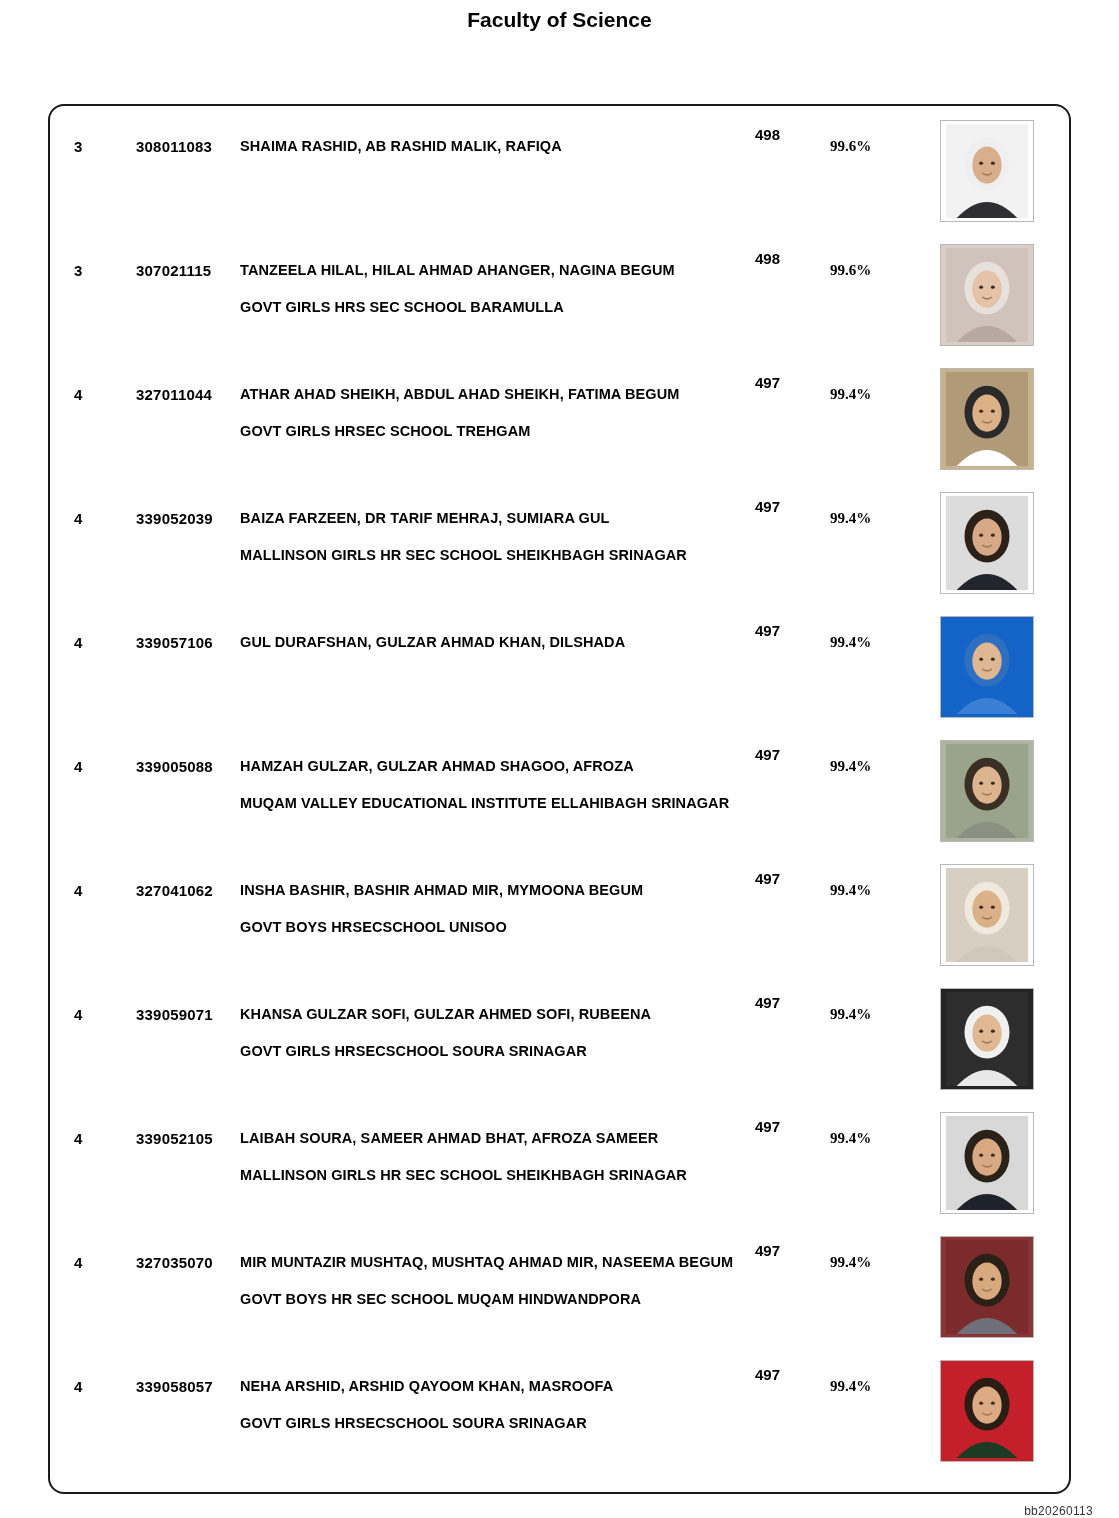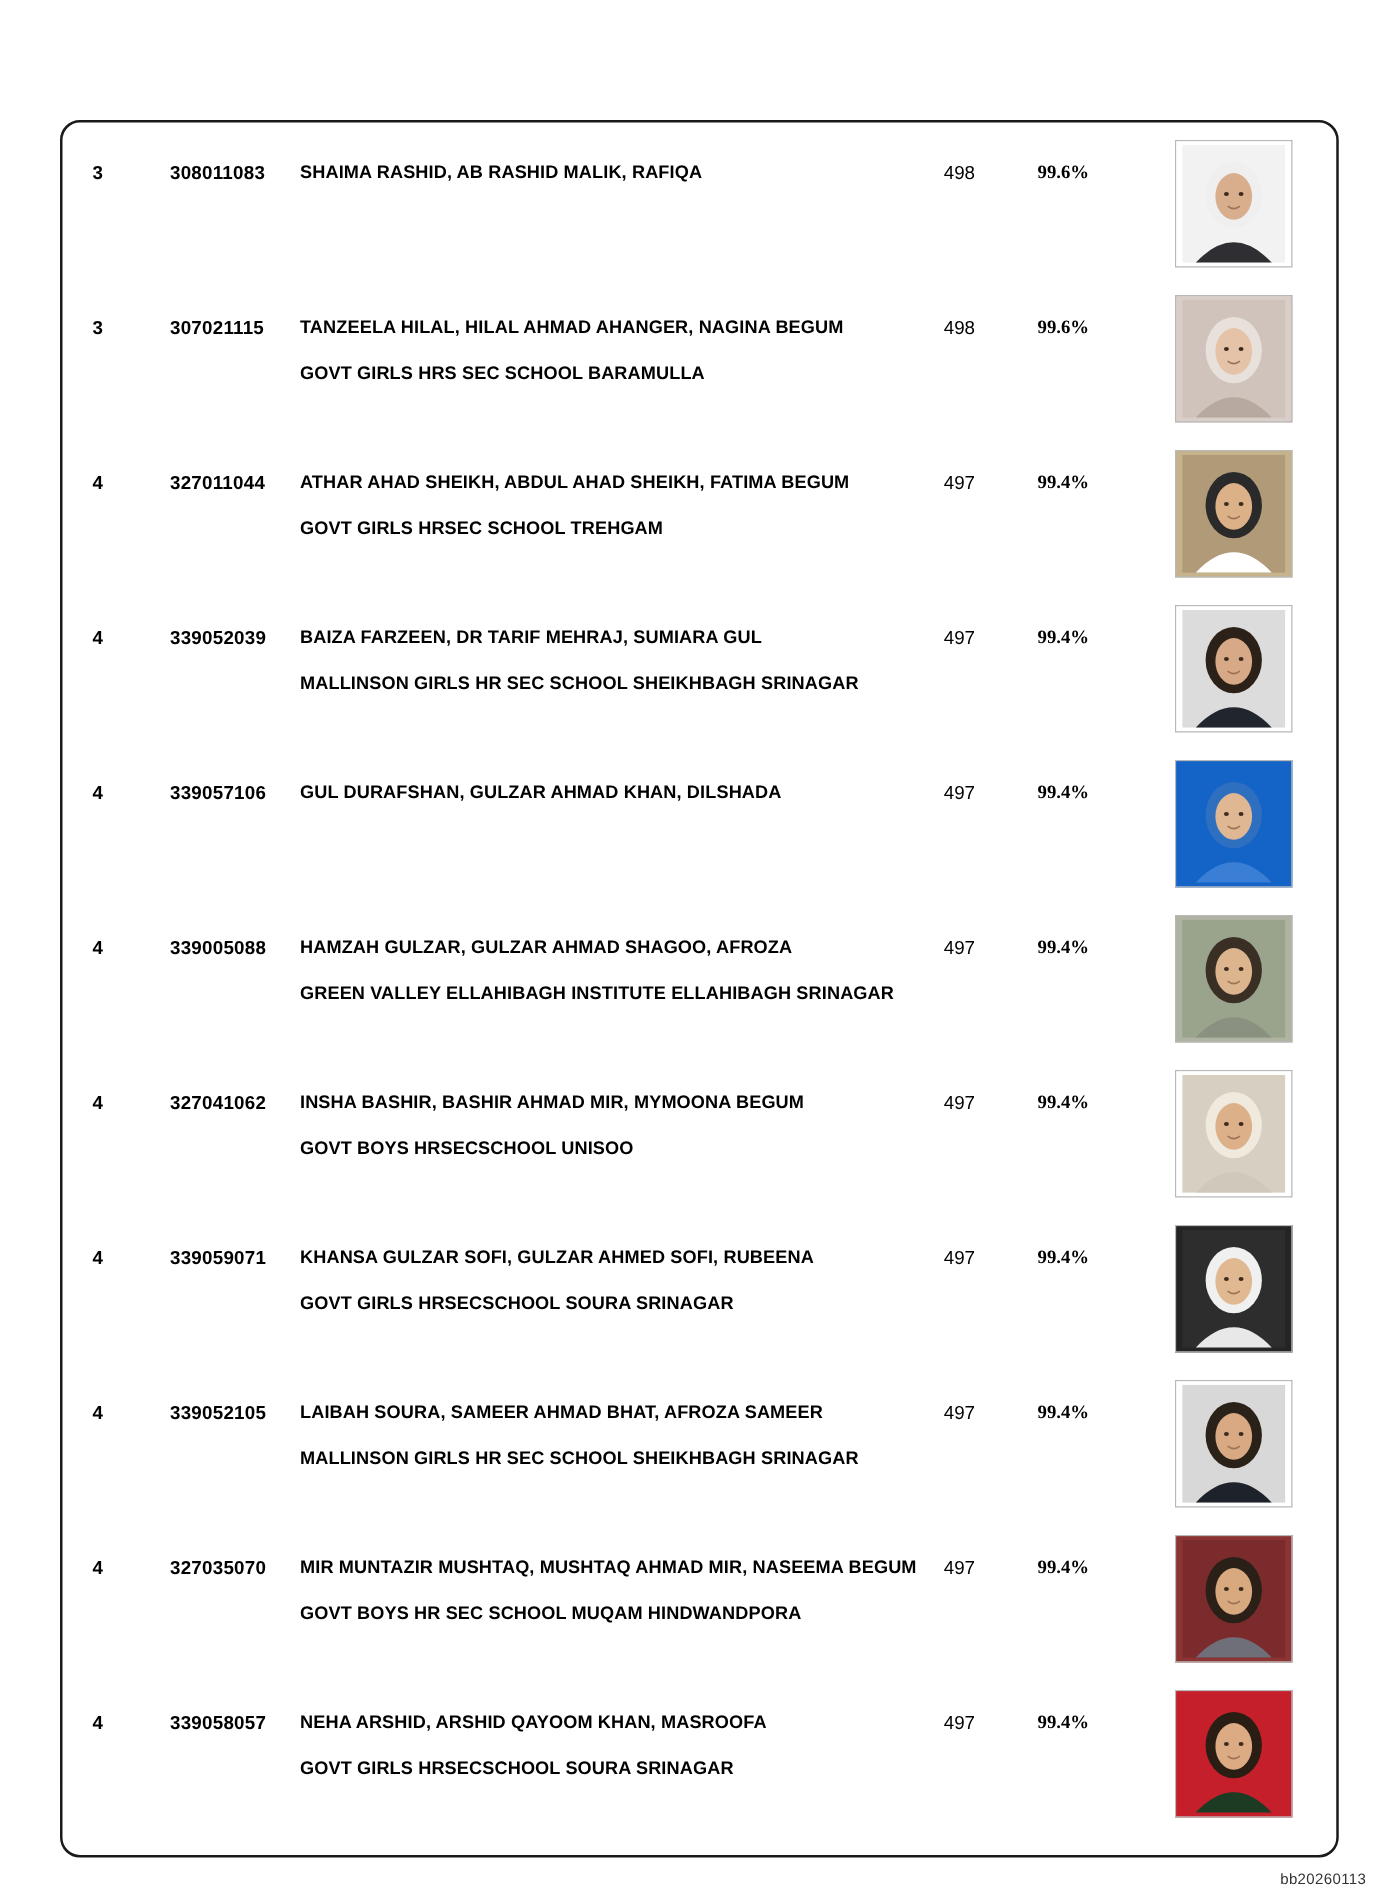--- a/index.html
+++ b/index.html
@@ -90,24 +90,24 @@
     left: 190px;
     top: 69px;
     font-size: 14.5px;
     font-weight: bold;
     letter-spacing: 0.1px;
     white-space: nowrap;
   }
   .cell-marks {
     position: absolute;
     left: 705px;
-    top: 32px;
+    top: 20px;
     width: 50px;
     font-size: 15px;
-    font-weight: normal;
+    font-weight: bold;
   }
   .cell-percent {
     position: absolute;
     left: 780px;
     top: 32px;
     width: 70px;
     font-size: 15px;
     font-weight: bold;
     font-family: Liberation Serif, serif;
   }
@@ -131,20 +131,21 @@
     color: #333333;
     font-family: "Liberation Sans", sans-serif;
     letter-spacing: 0.3px;
   }
 </style>
 </head>
 <body>
 
 <div class="page">
 
+  <div class="doc-subtitle">Faculty of Science</div>
 
   <div class="list-frame">
     <div class="rows" id="rows-container">
         <div class="row">
           <div class="cell-rank">3</div>
           <div class="cell-rollno">308011083</div>
           <div class="cell-name">SHAIMA RASHID, AB RASHID MALIK, RAFIQA</div>
           <div class="cell-marks">498</div>
           <div class="cell-percent">99.6%</div>
           <div class="cell-photo" style="background: rgb(255, 255, 255);">
@@ -236,21 +237,21 @@
               <ellipse cx="53" cy="43" rx="2" ry="1.6" fill="#3a2a20"></ellipse>
               <path d="M42 53 Q47 57 52 53" stroke="#9d7355" stroke-width="1.4" fill="none"></path>
               <path d="M16 99 Q47 66 78 99 L78 99 L16 99 Z" fill="#3a7fd5"></path>
             </svg>
           </div>
         </div>
         <div class="row">
           <div class="cell-rank">4</div>
           <div class="cell-rollno">339005088</div>
           <div class="cell-name">HAMZAH GULZAR, GULZAR AHMAD SHAGOO, AFROZA</div>
-          <div class="cell-school">GREEN VALLEY ELLAHIBAGH INSTITUTE ELLAHIBAGH SRINAGAR</div>
+          <div class="cell-school">MUQAM VALLEY EDUCATIONAL INSTITUTE ELLAHIBAGH SRINAGAR</div>
           <div class="cell-marks">497</div>
           <div class="cell-percent">99.4%</div>
           <div class="cell-photo" style="background: rgb(174, 179, 162);">
             <svg class="photo-svg" viewBox="0 0 94 102" preserveAspectRatio="none">
               <rect x="0" y="0" width="94" height="102" fill="#aeb3a2"></rect>
               <rect x="5" y="3" width="84" height="96" fill="#9aa38c"></rect>
               <ellipse cx="47" cy="44" rx="23" ry="27" fill="#3a2f25"></ellipse>
               <ellipse cx="47" cy="45" rx="15" ry="19" fill="#dcb58f"></ellipse>
               <ellipse cx="41" cy="43" rx="2" ry="1.6" fill="#3a2a20"></ellipse>
               <ellipse cx="53" cy="43" rx="2" ry="1.6" fill="#3a2a20"></ellipse>

